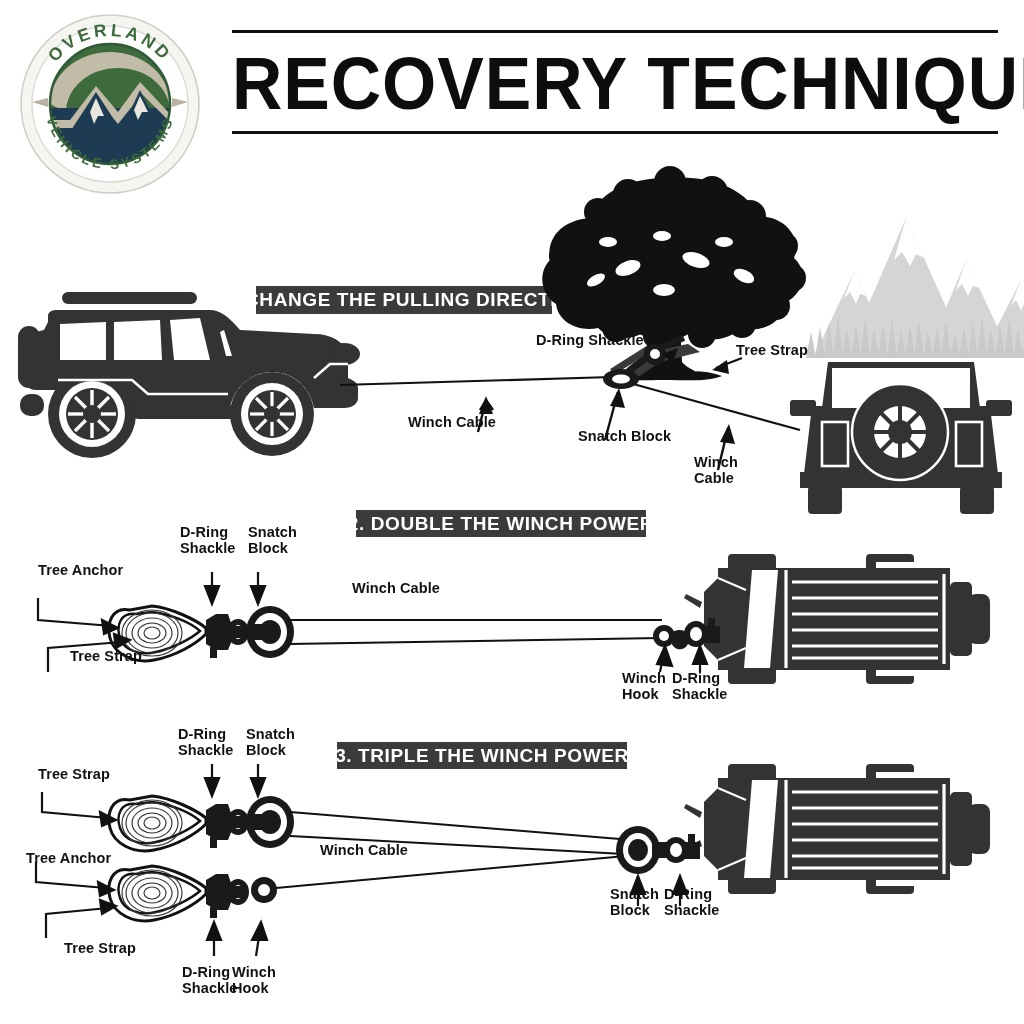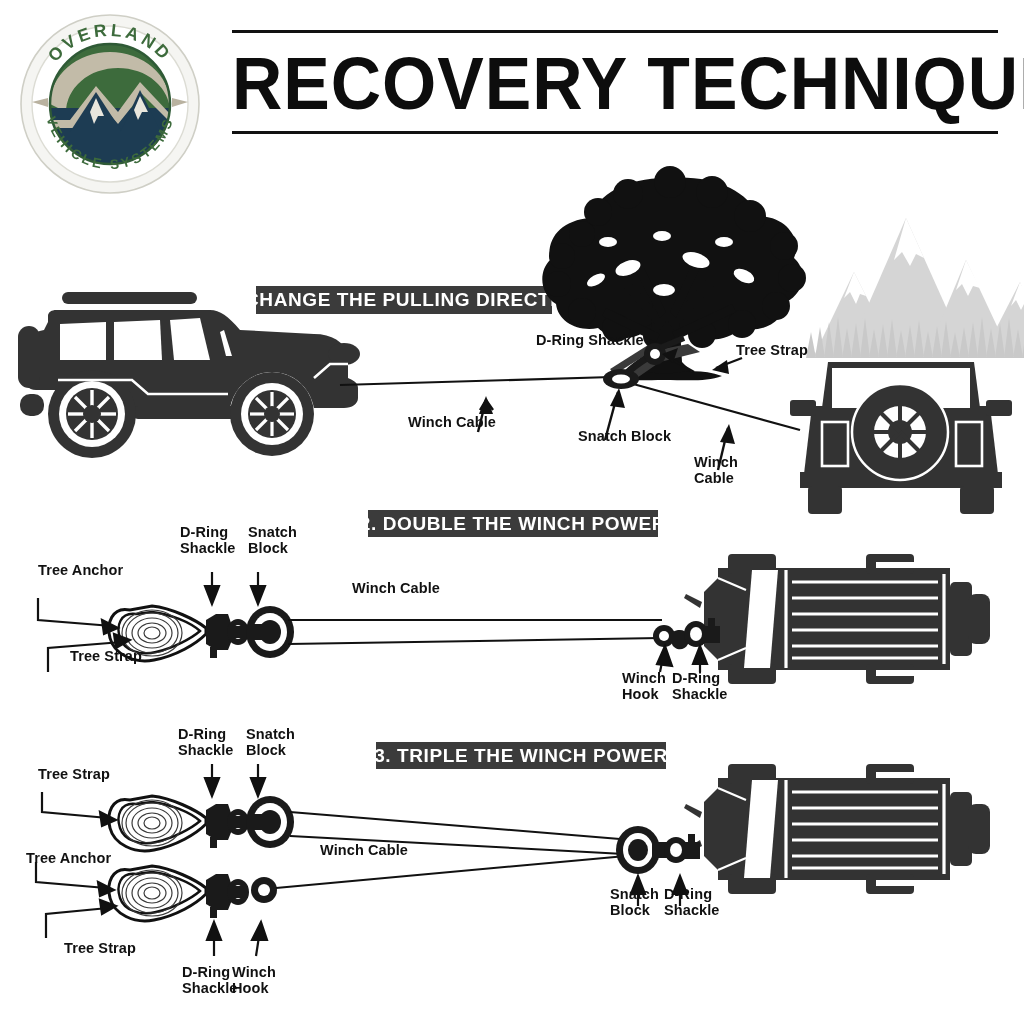--- a/index.html
+++ b/index.html
@@ -41,22 +41,22 @@
     position:absolute;
     background:#3b3b3b;
     color:#ffffff;
     font-family:"Liberation Sans Narrow","Liberation Sans",sans-serif;
     font-weight:700;
     letter-spacing:.6px;
     display:flex;align-items:center;justify-content:center;
     white-space:nowrap;
   }
   #sec1-bar{left:256px;top:286px;width:296px;height:28px;font-size:19px;}
-  #sec2-bar{left:368px;top:510px;width:290px;height:27px;font-size:19px;}
-  #sec3-bar{left:376px;top:742px;width:290px;height:27px;font-size:19px;}
+  #sec2-bar{left:356px;top:510px;width:290px;height:27px;font-size:19px;}
+  #sec3-bar{left:337px;top:742px;width:290px;height:27px;font-size:19px;}
 
   
   .lbl{
     position:absolute;
     font-family:"Liberation Sans Narrow","Liberation Sans",sans-serif;
     font-weight:700;
     font-size:14.5px;
     line-height:16px;
     color:#111;
     white-space:pre;

